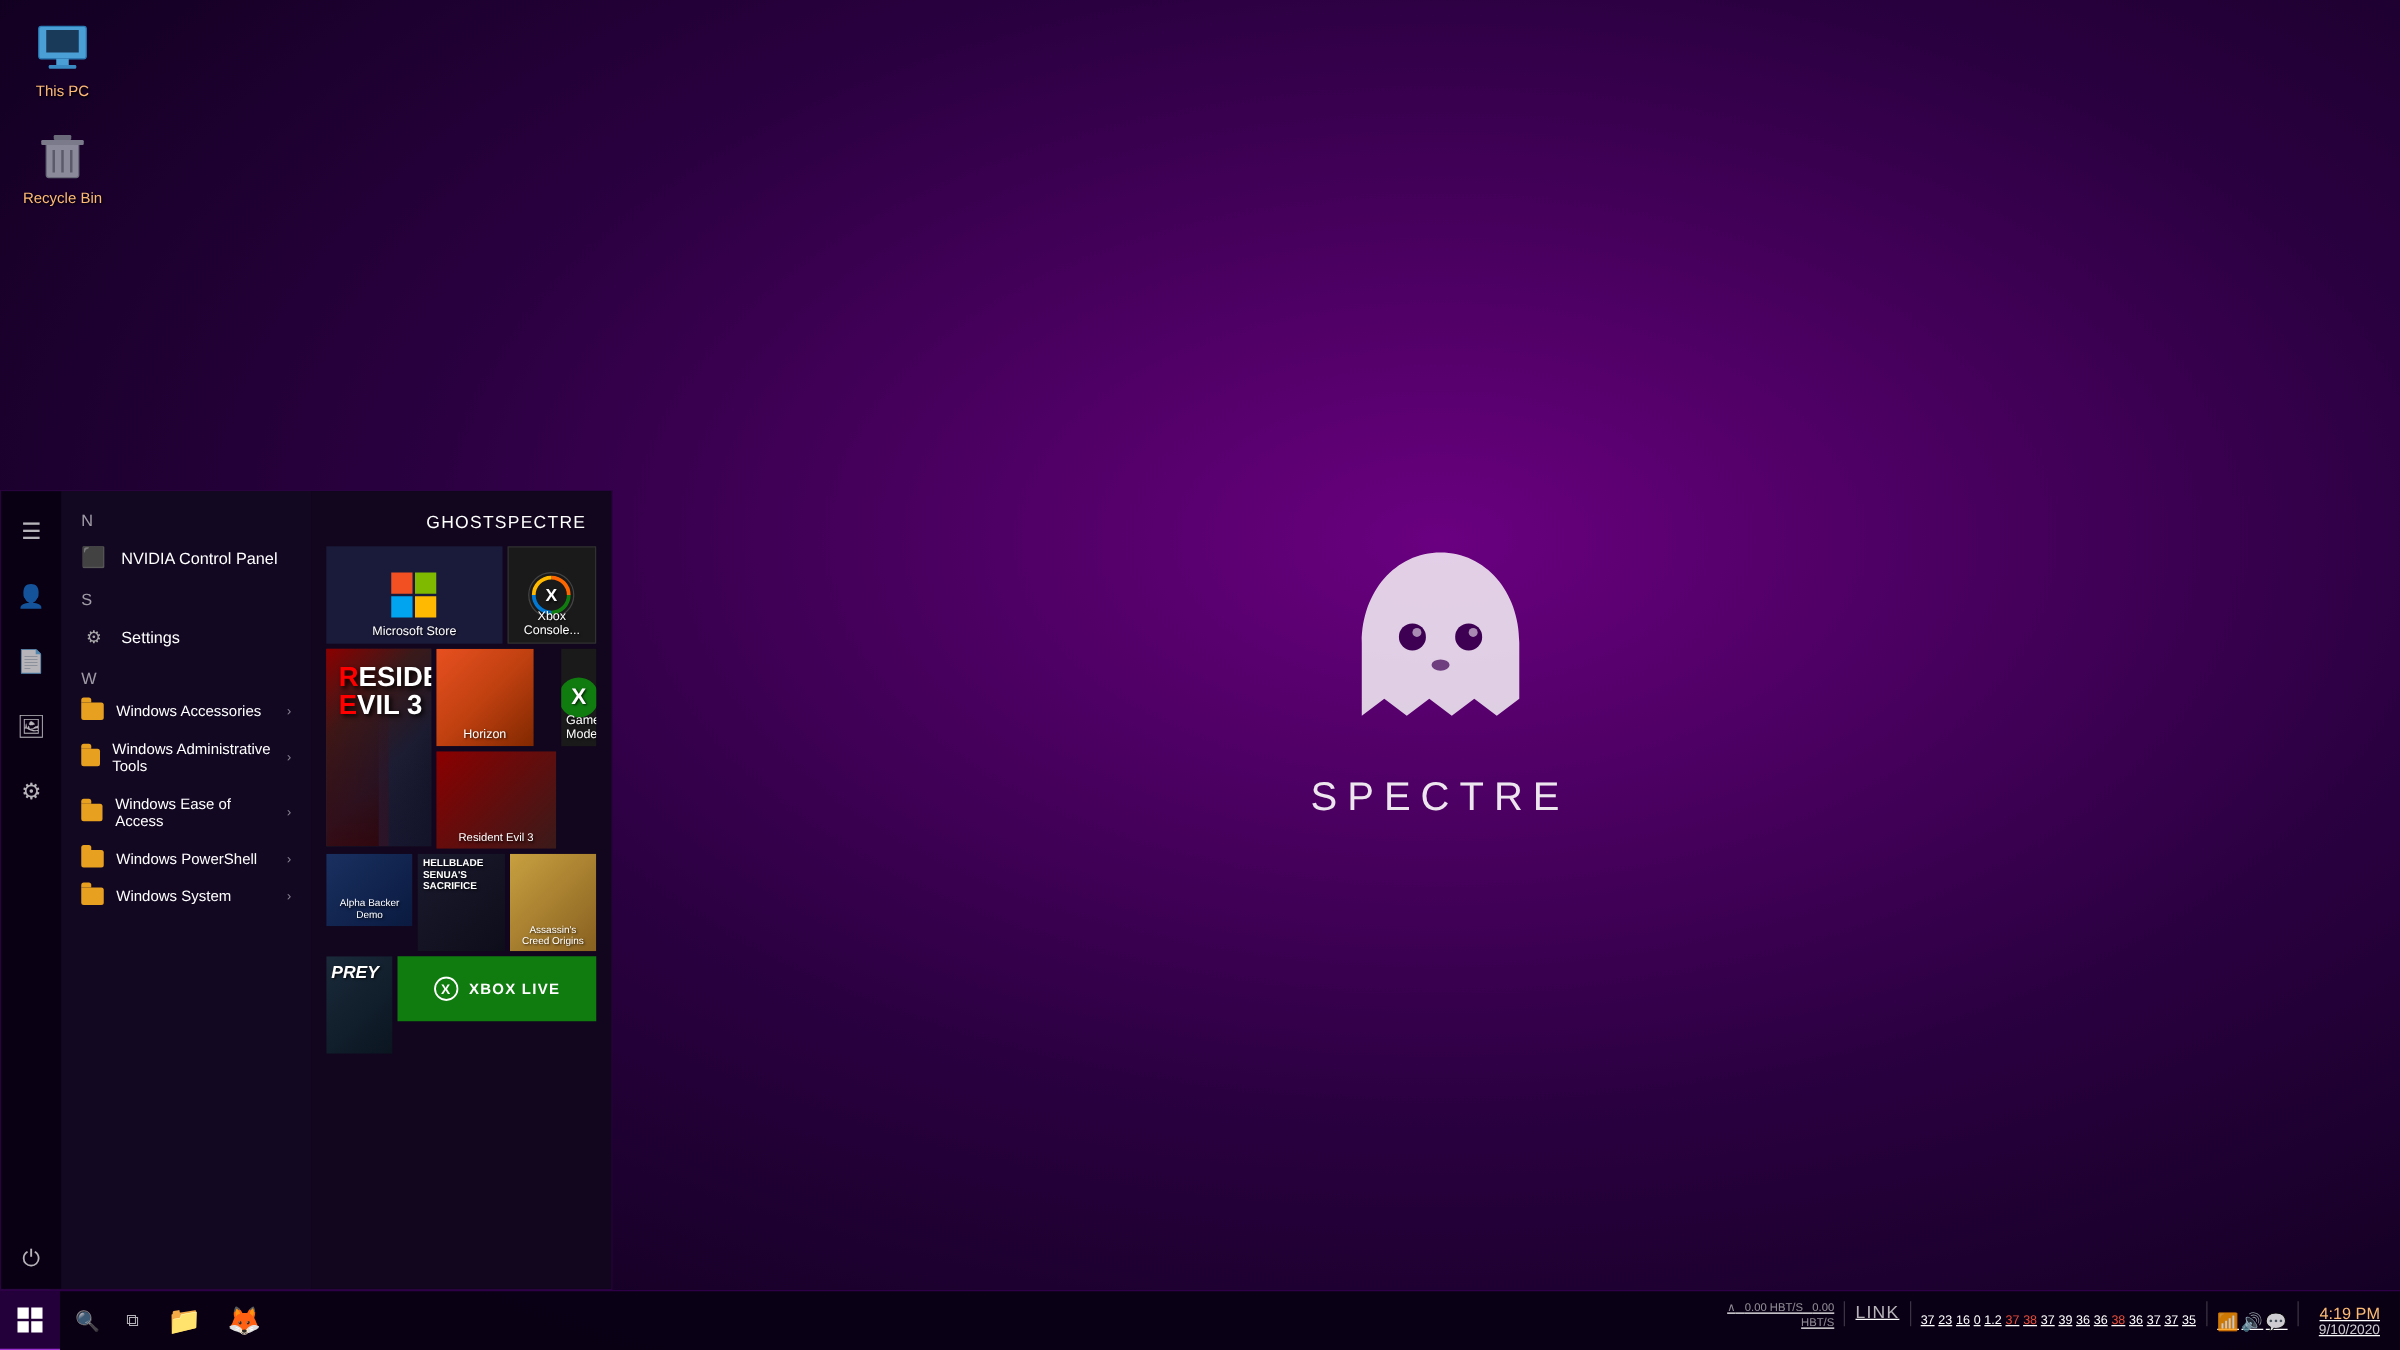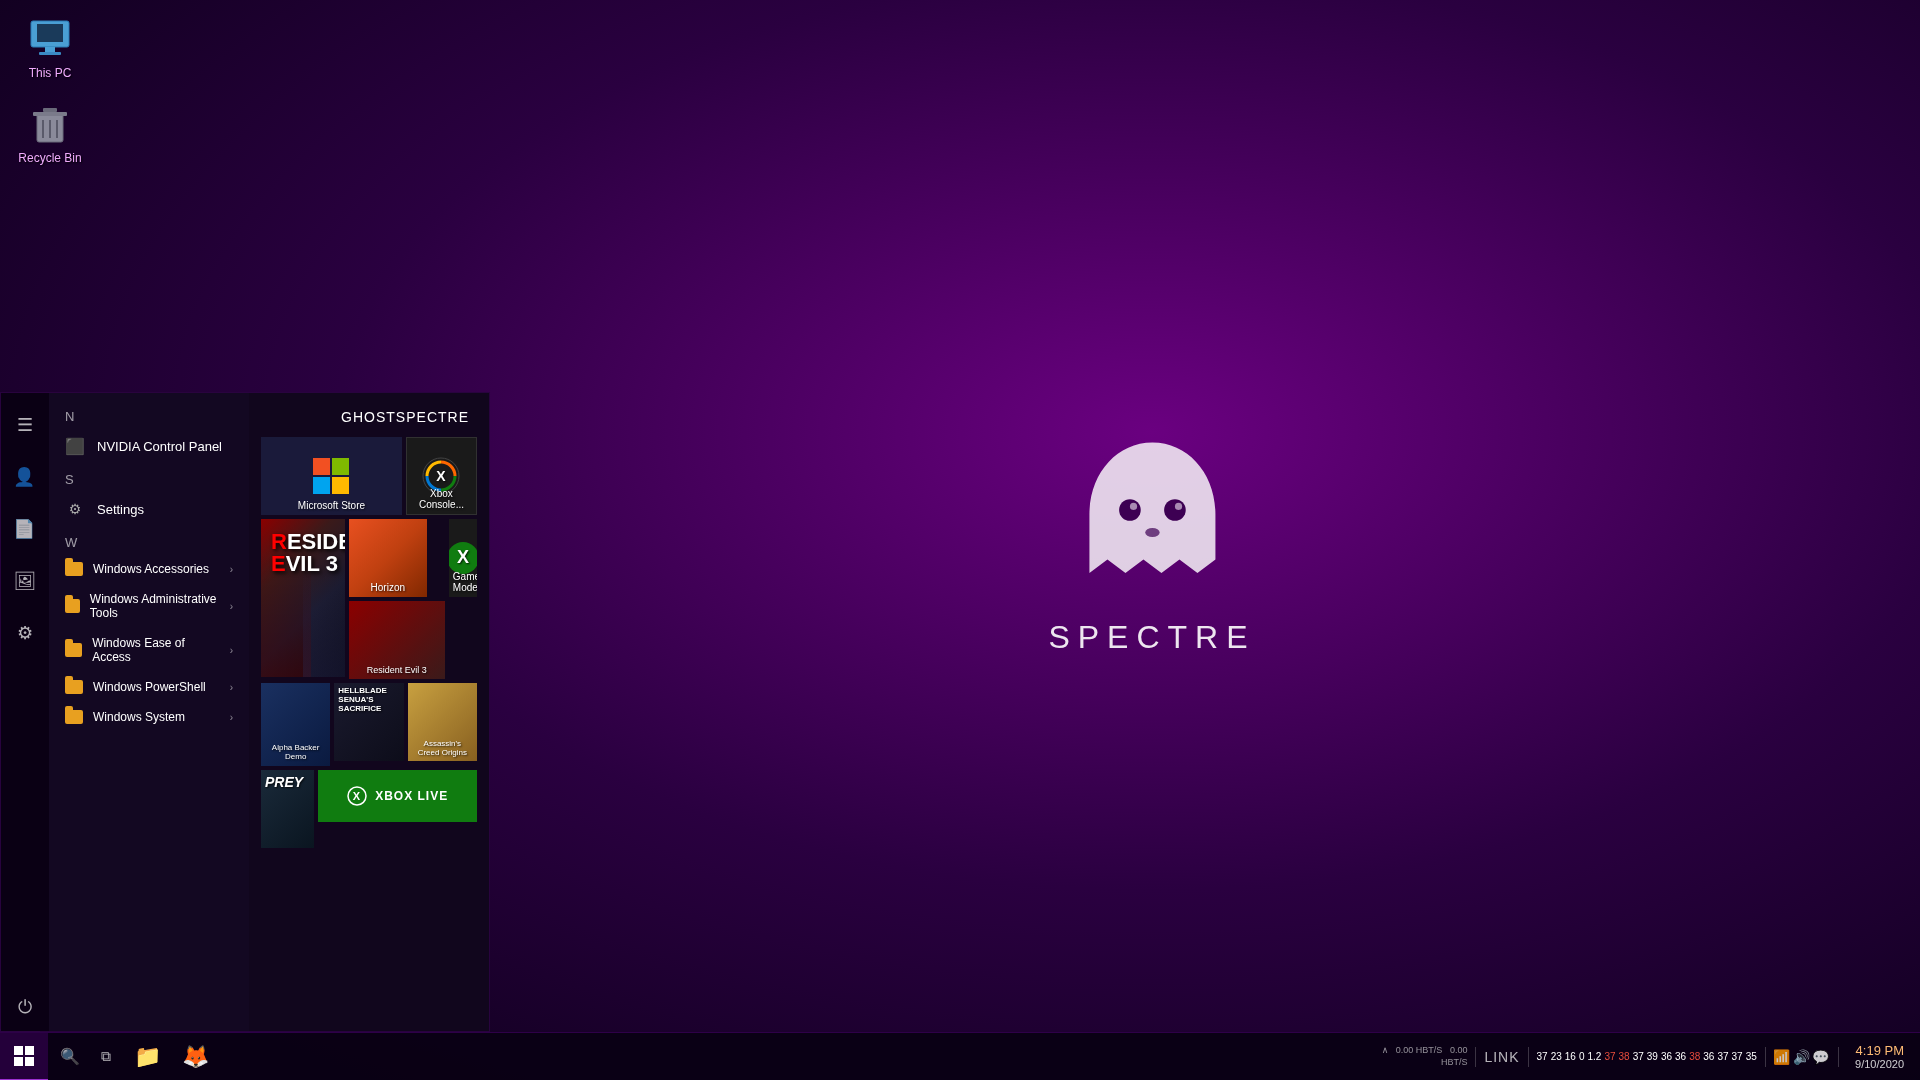--- a/index.html
+++ b/index.html
@@ -54,21 +54,21 @@
     }
     .desktop-icon .icon-img {
       width: 48px;
       height: 48px;
       display: flex;
       align-items: center;
       justify-content: center;
       font-size: 36px;
     }
     .desktop-icon .icon-label {
-      color: #f0abfc;
+      color: #fdba74;
       font-size: 12px;
       text-align: right;
       text-shadow: 1px 1px 2px black;
       margin-top: 4px;
     }
 
     
     .taskbar {
       position: absolute;
       bottom: 0;
@@ -139,25 +139,25 @@
       justify-content: center;
       cursor: pointer;
       position: relative;
     }
     .taskbar-app .app-icon {
       font-size: 22px;
     }
 
     .taskbar-right {
       display: flex;
-      align-items: center;
       padding: 0 8px;
       gap: 4px;
       color: white;
       font-size: 11px;
+      text-decoration: underline;
     }
 
     .tray-icon {
       color: rgba(255,255,255,0.8);
       font-size: 14px;
       cursor: pointer;
     }
 
     .clock-area {
       text-align: right;
@@ -450,21 +450,21 @@
     .tile-ac {
       background: linear-gradient(135deg, #c8a040 0%, #886020 100%);
       width: 78px;
       height: 78px;
     }
 
     
     .tile-bloodstained {
       background: linear-gradient(135deg, #1a3060 0%, #0a1a40 100%);
       width: 78px;
-      height: 83px;
+      height: 58px;
     }
 
     
     .tile-prey {
       background: linear-gradient(135deg, #1a2a3a 0%, #0a1520 100%);
       width: 78px;
       height: 78px;
     }
 
     

